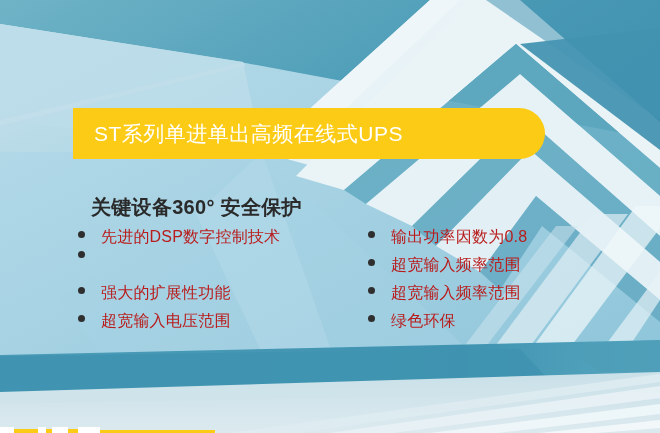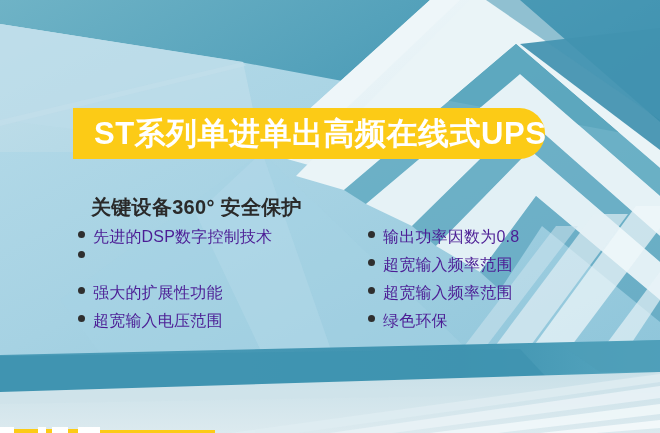--- a/index.html
+++ b/index.html
@@ -33,25 +33,25 @@
     height: 51px;
     background: #fccb16;
     border-radius: 0 26px 26px 0;
     display: flex;
     align-items: center;
     box-sizing: border-box;
     padding-left: 21px;
   }
   .title-pill .title-text {
     color: #ffffff;
-    font-size: 31px;
+    font-size: 21px;
     line-height: 1;
     letter-spacing: 0.5px;
     white-space: nowrap;
-    font-weight: 700;
+    font-weight: 400;
   }
 
   
   .subheading {
     position: absolute;
     left: 91px;
     top: 194px;
     font-size: 20px;
     font-weight: bold;
     color: #2a2a2a;
@@ -86,22 +86,23 @@
     height: 7px;
     border-radius: 50%;
     background: #2f2f2f;
     margin-right: 8px;
     flex: 0 0 auto;
     position: relative;
     top: -4px;
   }
   .feat-label {
     font-size: 16px;
-    color: #4c1d95;
+    color: #b91c1c;
     letter-spacing: 0.2px;
+    margin-left: 8px;
   }
 
   
   .bottom-marks {
     position: absolute;
     left: 0;
     bottom: 0;
     width: 215px;
     height: 6px;
   }

